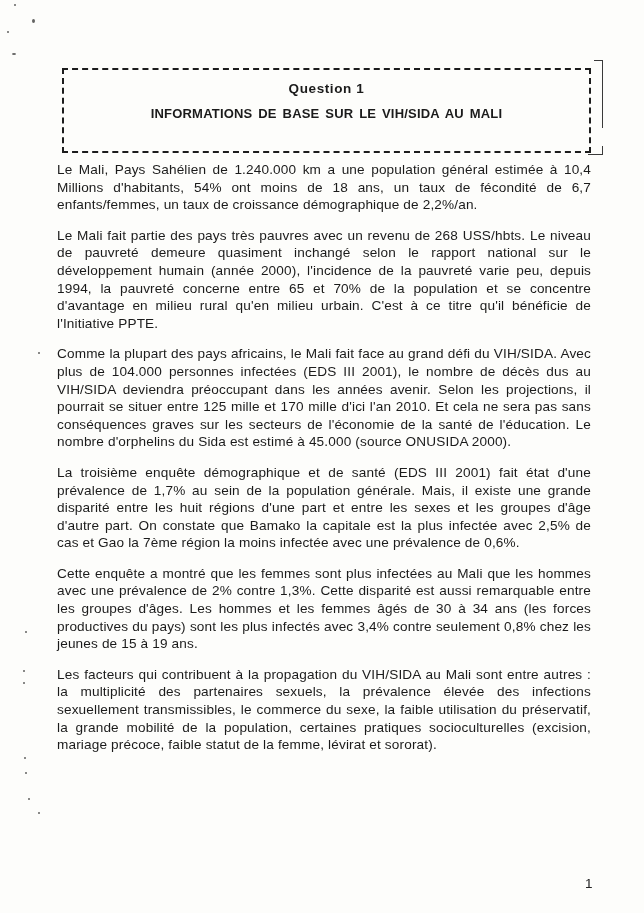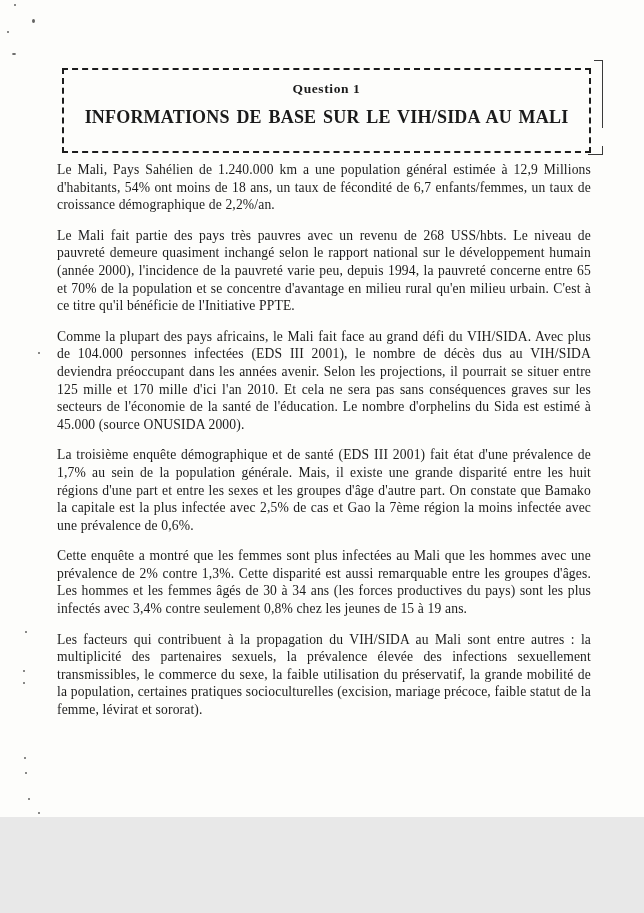--- a/index.html
+++ b/index.html
@@ -1,22 +1,22 @@
 <!DOCTYPE html>
 <html><head>
 <meta charset="utf-8">
 <style>
   html, body { margin: 0; padding: 0; background: #e8e8e8; }
   .page {
     position: relative;
     width: 644px;
-    height: 817px;
+    height: 913px;
     margin: 0 auto;
     background: #fdfdfb;
-    font-family: Liberation Serif, serif;
+    font-family: Liberation Sans, sans-serif;
     color: #1b1b1b;
     overflow: hidden;
   }
   
   .title-box {
     position: absolute;
     left: 62px; top: 68px;
     width: 529px; height: 85px;
     box-sizing: border-box;
     border: 2px dashed #1c1c1c;
@@ -24,21 +24,21 @@
   }
   .question-label {
     margin-top: 11px;
     font-weight: bold;
     font-size: 13.5px;
     letter-spacing: 0.6px;
   }
   .doc-title {
     margin-top: 10px;
     font-weight: bold;
-    font-size: 18px;
+    font-size: 13px;
     letter-spacing: 0.2px;
     word-spacing: 2px;
   }
   
   .outer-tick {
     position: absolute;
     left: 594px; top: 60px;
     width: 9px; height: 68px;
     border-top: 1.5px solid #3a3a3a;
     border-right: 1.5px solid #3a3a3a;
@@ -98,21 +98,21 @@
 
   <div class="outer-tick"></div>
   <div class="outer-tick-bottom"></div>
 
   <div class="title-box">
     <div class="question-label">Question 1</div>
     <div class="doc-title">INFORMATIONS DE BASE SUR LE VIH/SIDA AU MALI</div>
   </div>
 
   <div class="body-text">
-    <p>Le Mali, Pays Sahélien de 1.240.000 km a une population général estimée à 12,9 Millions d'habitants, 54% ont moins de 18 ans, un taux de fécondité de 6,7 enfants/femmes, un taux de croissance démographique de 2,2%/an.</p>
+    <p>Le Mali, Pays Sahélien de 1.240.000 km a une population général estimée à 10,4 Millions d'habitants, 54% ont moins de 18 ans, un taux de fécondité de 6,7 enfants/femmes, un taux de croissance démographique de 2,2%/an.</p>
     <p>Le Mali fait partie des pays très pauvres avec un revenu de 268 USS/hbts. Le niveau de pauvreté demeure quasiment inchangé selon le rapport national sur le développement humain (année 2000), l'incidence de la pauvreté varie peu, depuis 1994, la pauvreté concerne entre 65 et 70% de la population et se concentre d'avantage en milieu rural qu'en milieu urbain. C'est à ce titre qu'il bénéficie de l'Initiative PPTE.</p>
     <p>Comme la plupart des pays africains, le Mali fait face au grand défi du VIH/SIDA. Avec plus de 104.000 personnes infectées (EDS III 2001), le nombre de décès dus au VIH/SIDA deviendra préoccupant dans les années avenir. Selon les projections, il pourrait se situer entre 125 mille et 170 mille d'ici l'an 2010. Et cela ne sera pas sans conséquences graves sur les secteurs de l'économie de la santé de l'éducation. Le nombre d'orphelins du Sida est estimé à 45.000 (source ONUSIDA 2000).</p>
     <p>La troisième enquête démographique et de santé (EDS III 2001) fait état d'une prévalence de 1,7% au sein de la population générale. Mais, il existe une grande disparité entre les huit régions d'une part et entre les sexes et les groupes d'âge d'autre part. On constate que Bamako la capitale est la plus infectée avec 2,5% de cas et Gao la 7ème région la moins infectée avec une prévalence de 0,6%.</p>
     <p>Cette enquête a montré que les femmes sont plus infectées au Mali que les hommes avec une prévalence de 2% contre 1,3%. Cette disparité est aussi remarquable entre les groupes d'âges. Les hommes et les femmes âgés de 30 à 34 ans (les forces productives du pays) sont les plus infectés avec 3,4% contre seulement 0,8% chez les jeunes de 15 à 19 ans.</p>
     <p>Les facteurs qui contribuent à la propagation du VIH/SIDA au Mali sont entre autres : la multiplicité des partenaires sexuels, la prévalence élevée des infections sexuellement transmissibles, le commerce du sexe, la faible utilisation du préservatif, la grande mobilité de la population, certaines pratiques socioculturelles (excision, mariage précoce, faible statut de la femme, lévirat et sororat).</p>
   </div>
 
   <div class="page-number">1</div>
 
 </div>

